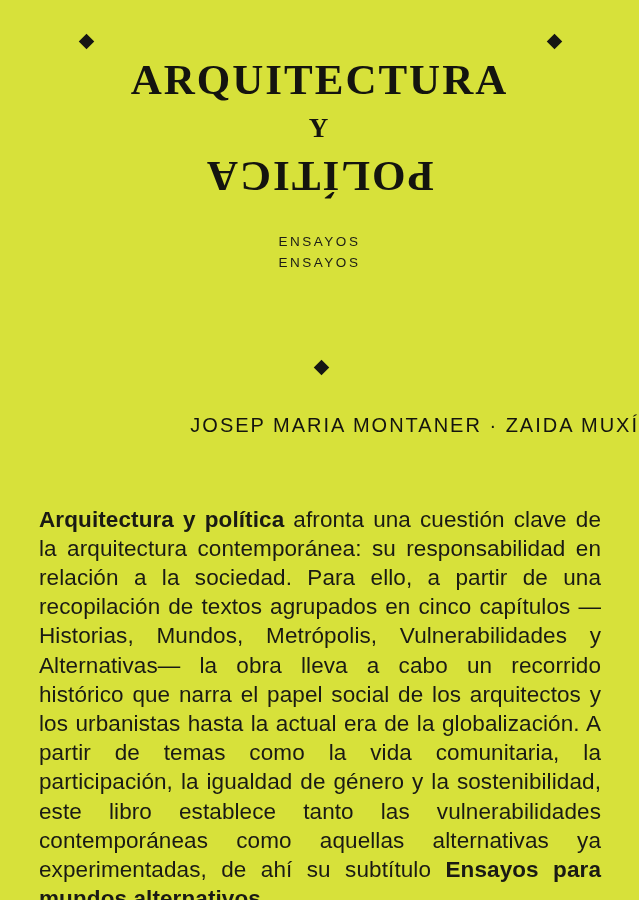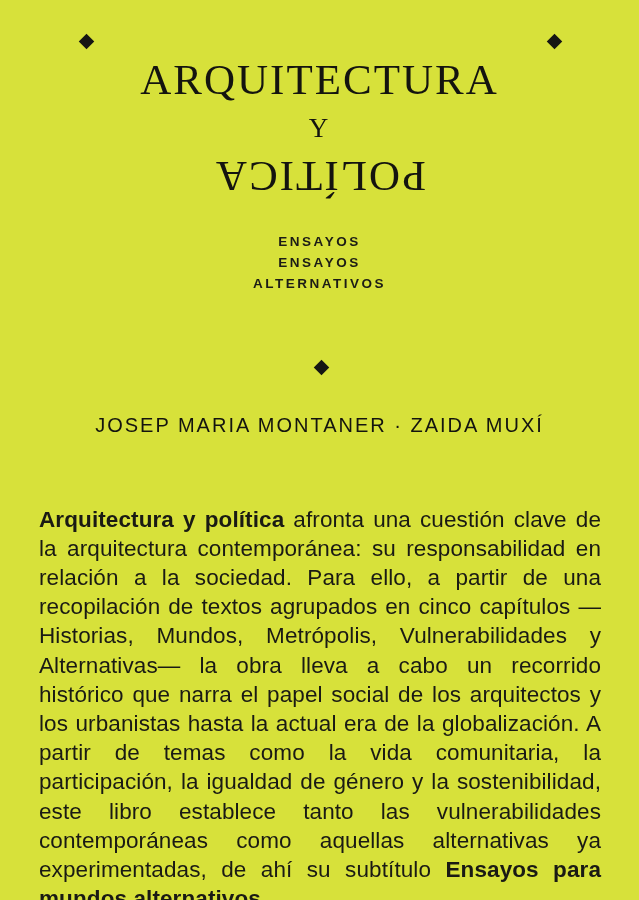--- a/index.html
+++ b/index.html
@@ -28,21 +28,21 @@
   .diamond-tr { left: 549px; top: 36px; }
   .diamond-mid { left: 316px; top: 362px; }
 
   .title-block {
     position: absolute;
     top: 58px;
     left: 0;
     width: 100%;
     text-align: center;
     font-family: "Liberation Serif", serif;
-    font-weight: 400;
+    font-weight: 700;
     color: #14140f;
   }
   .title-line1 {
     font-size: 43px;
     letter-spacing: 2px;
     line-height: 1;
     display: block;
   }
   .title-line2 {
     display: block;
@@ -65,30 +65,30 @@
     top: 231px;
     left: 0;
     width: 100%;
     text-align: center;
   }
   .subtitle-line {
     display: block;
     font-size: 13.5px;
     letter-spacing: 2.5px;
     line-height: 21px;
-    font-weight: 700;
+    font-weight: 400;
     color: #1c1c16;
   }
 
   .authors {
     position: absolute;
     top: 414px;
     left: 0;
     width: 100%;
-    text-align: center;
+    text-align: right;
     font-size: 20px;
     letter-spacing: 2px;
     font-weight: 400;
     color: #14140f;
   }
 
   .blurb {
     position: absolute;
     top: 482px;
     left: 39px;
@@ -129,21 +129,20 @@
 
   <div class="title-block">
     <span class="title-line1">ARQUITECTURA</span>
     <span class="title-line2">Y</span>
     <span class="title-line3">POLÍTICA</span>
   </div>
 
   <div class="subtitle-block">
     <span class="subtitle-line">ENSAYOS</span>
     <span class="subtitle-line">ENSAYOS</span>
-    <span class="subtitle-line">ALTERNATIVOS</span>
   </div>
 
   <span class="diamond diamond-mid"></span>
 
   <div class="authors">JOSEP MARIA MONTANER · ZAIDA MUXÍ</div>
 
   <p class="blurb"><b>Arquitectura y política</b><span> afronta una cuestión clave de la arquitectura contemporánea: su responsabilidad en relación a la sociedad. Para ello, a partir de una recopilación de textos agrupados en cinco capítulos —Historias, Mundos, Metrópolis, Vulnerabilidades y Alternativas— la obra lleva a cabo un recorrido histórico que narra el papel social de los arquitectos y los urbanistas hasta la actual era de la globalización. A partir de temas como la vida comunitaria, la participación, la igualdad de género y la sostenibilidad, este libro establece tanto las vulnerabilidades contemporáneas como aquellas alternativas ya experimentadas, de ahí su subtítulo </span><b>Ensayos para mundos alternativos</b><span>.</span></p>
 
 
 </div>

